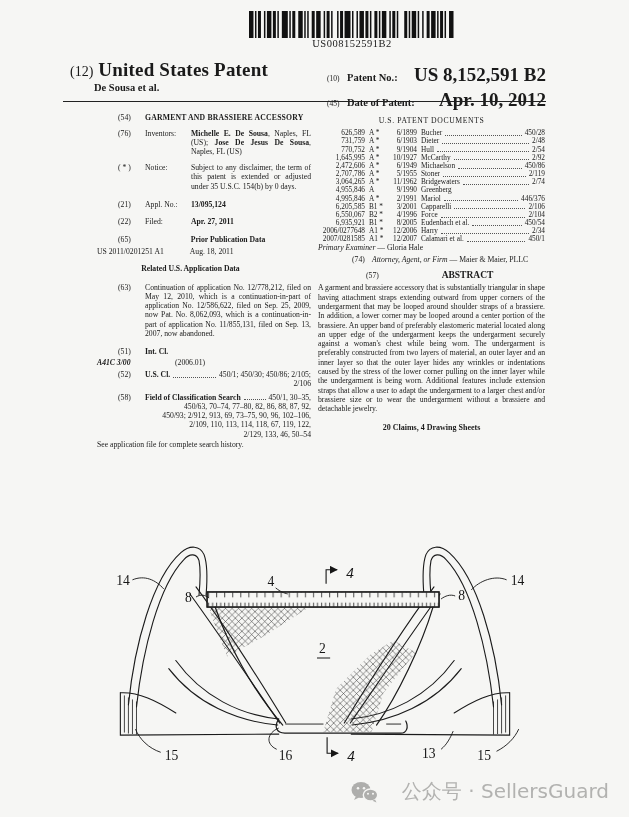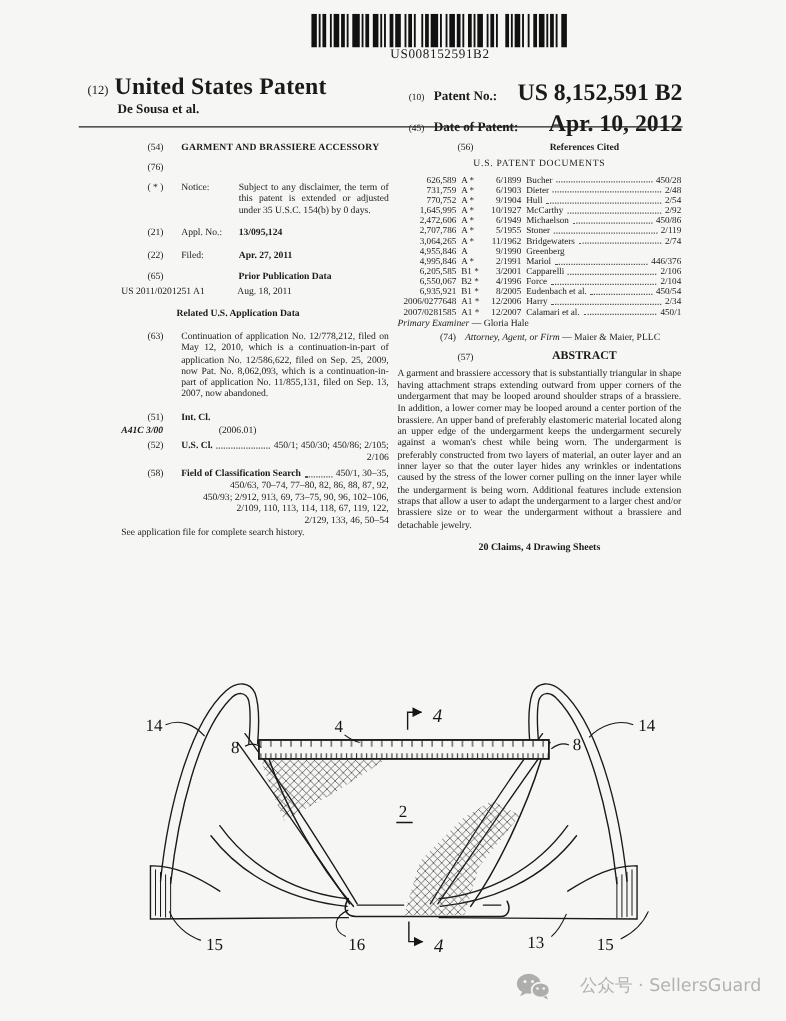--- a/index.html
+++ b/index.html
@@ -6,21 +6,21 @@
   .page{position:relative;width:629px;height:817px;background:#f6f6f4;font-family:"Liberation Serif",serif;color:#1a1a1a;overflow:hidden;}
 
   
   .barcode{position:absolute;left:249px;top:11px;width:206px;text-align:center;}
   .barcode svg{display:block;width:206px;height:27px;}
   .barcode-text{font-size:10.5px;line-height:12px;letter-spacing:.5px;}
 
   
   .hdr-left{position:absolute;left:70px;top:59px;}
   .hdr-line1{display:flex;align-items:baseline;gap:5px;}
-  .hdr-code{font-size:10px;}
+  .hdr-code{font-size:14px;}
   .hdr-title{font-size:19px;font-weight:bold;letter-spacing:.2px;}
   .hdr-party{font-size:10.5px;font-weight:bold;margin:1px 0 0 24px;}
   .hdr-right{position:absolute;left:327px;top:64px;width:219px;}
   .hr-row{display:flex;align-items:baseline;}
   .hr-row + .hr-row{margin-top:3px;}
   .hr-code{font-size:7.5px;width:20px;flex:none;}
   .hr-label{font-size:10.5px;font-weight:bold;white-space:nowrap;}
   .hr-val{flex:1;text-align:right;font-size:19px;font-weight:bold;white-space:nowrap;}
   .rule{position:absolute;left:63px;top:101px;width:483px;border-top:1.5px solid #222;}
 
@@ -55,21 +55,21 @@
   .ref-row.no-cls .dots{border-bottom:none;}
   .refs-note{margin:6px 0 9px 0;}
   .staff{margin:0 0 7px 0;}
   .staff .line2{display:flex;margin-top:2px;padding-left:34px;}
   .staff .line2 .code{width:20px;}
   .abs-head{font-size:9.5px;}
   .claims{margin-top:9px;font-size:8px;}
 
   
   .figure{position:absolute;left:78px;top:538px;width:474px;height:240px;}
-  .footer{position:absolute;right:20px;top:778px;display:flex;align-items:center;gap:24px;font-family:"DejaVu Sans",sans-serif;font-size:14px;color:#b2b2b0;}
+  .footer{position:absolute;right:20px;top:778px;display:flex;align-items:center;gap:24px;font-family:"DejaVu Sans",sans-serif;font-size:20px;color:#b2b2b0;}
   .fig-label{font-family:"Liberation Serif",serif;font-size:13.5px;fill:#161616;}
   .fig-label.it{font-style:italic;font-size:15px;}
 </style>
 </head>
 <body>
 
 <div class="page">
 
   <div class="barcode">
     <svg id="barcode-svg" viewBox="0 0 206 27" preserveAspectRatio="none">
@@ -141,20 +141,24 @@
   </div>
   <div class="rule"></div>
 
   <div class="col cleft">
     <div class="row">
       <span class="code">(54)</span>
       <span class="fbody b heading54">GARMENT AND BRASSIERE ACCESSORY</span>
     </div>
     <div class="row">
       <span class="code">(76)</span>
+      <span class="fbody pair">
+        <span class="plabel">Inventors:</span>
+        <span class="just"><b>Michelle E. De Sousa</b><span>, Naples, FL (US);</span> <b>Jose De Jesus De Sousa</b><span>, Naples, FL (US)</span></span>
+      </span>
     </div>
     <div class="row" style="margin-bottom:9px;">
       <span class="code">( * )</span>
       <span class="fbody pair">
         <span class="plabel">Notice:</span>
         <span class="just">Subject to any disclaimer, the term of this patent is extended or adjusted under 35 U.S.C. 154(b) by 0 days.</span>
       </span>
     </div>
     <div class="row" style="margin-bottom:8px;">
       <span class="code">(21)</span>
@@ -213,24 +217,20 @@
 
     <div class="rt"><span>450/63, 70–74, 77–80, 82, 86, 88, 87, 92,</span></div>
         <div class="rt"><span>450/93; 2/912, 913, 69, 73–75, 90, 96, 102–106,</span></div>
         <div class="rt"><span>2/109, 110, 113, 114, 118, 67, 119, 122,</span></div>
         <div class="rt"><span>2/129, 133, 46, 50–54</span></div>
       </div>
     <div style="margin-left:27px;margin-top:1px;">See application file for complete search history.</div>
   </div>
 
   <div class="col cright">
-    <div class="row" style="margin-bottom:4px;">
-      <span class="code" style="width:24px;">(56)</span>
-      <span class="fbody b center">References Cited</span>
-    </div>
     <div class="center refs-sub">U.S. PATENT DOCUMENTS</div>
     <div>
 
     <div class="ref-row">
         <span class="ref-no">626,589</span>
         <span class="ref-kind">A *</span>
         <span class="ref-date">6/1899</span>
         <span class="ref-name">Bucher</span>
         <span class="dots"></span>
         <span class="ref-cls">450/28</span>

